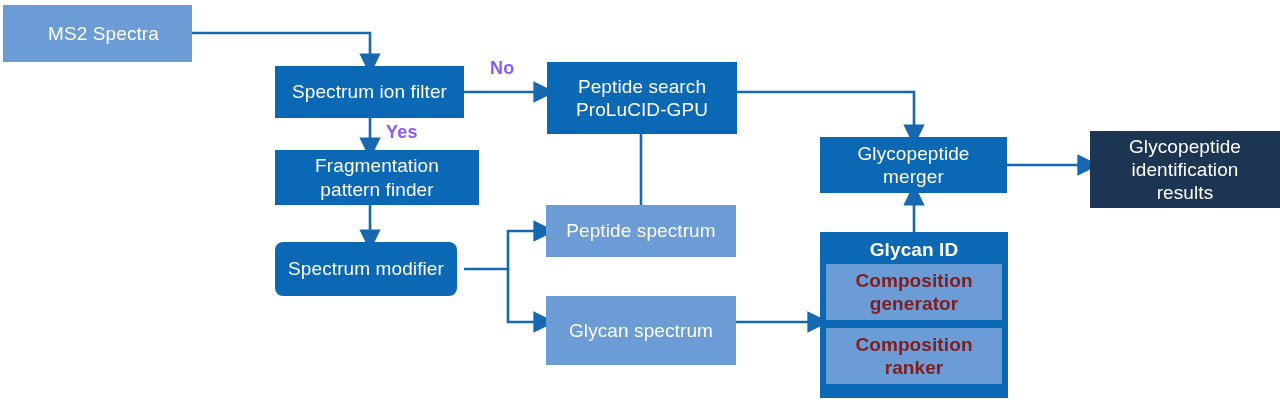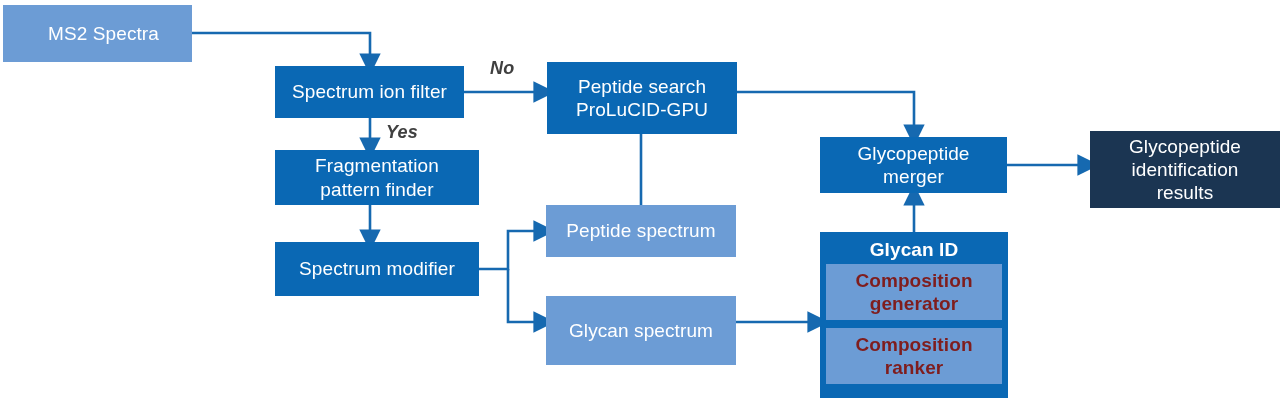--- a/index.html
+++ b/index.html
@@ -48,25 +48,24 @@
     display: flex;
     align-items: center;
     justify-content: center;
     text-align: center;
     white-space: pre-line;
     line-height: 1.22;
     box-sizing: border-box;
   }
   .edge-label {
     position: absolute;
-    color: #404040;
+    color: #8b5cf6;
     font-size: 18px;
     font-weight: bold;
     letter-spacing: 0.2px;
-    font-style: italic;
   }
   #wires {
     position: absolute;
     left: 0; top: 0;
     width: 1280px;
     height: 400px;
     pointer-events: none;
   }
 </style>
 </head>
@@ -115,21 +114,21 @@
 
   <div class="edge-label" style="left:490px; top:58px;">No</div>
 
   <div class="edge-label" style="left:386px; top:122px;">Yes</div>
 
   <div class="node node-mid" style="left:275px; top:150px; width:204px; height:55px;">
     <span>Fragmentation
 pattern finder</span>
   </div>
 
-  <div class="node node-mid" style="left:275px; top:242px; width:204px; height:54px;">
+  <div class="node node-mid" style="left:275px; top:242px; width:182px; height:54px;border-radius:8px;">
     <span>Spectrum modifier</span>
   </div>
 
   <div class="node node-mid" style="left:547px; top:62px; width:190px; height:72px;">
     <span>Peptide search
 ProLuCID-GPU</span>
   </div>
 
   <div class="node node-light" style="left:546px; top:205px; width:190px; height:52px;align-items:center;">
     <span>Peptide spectrum</span>

